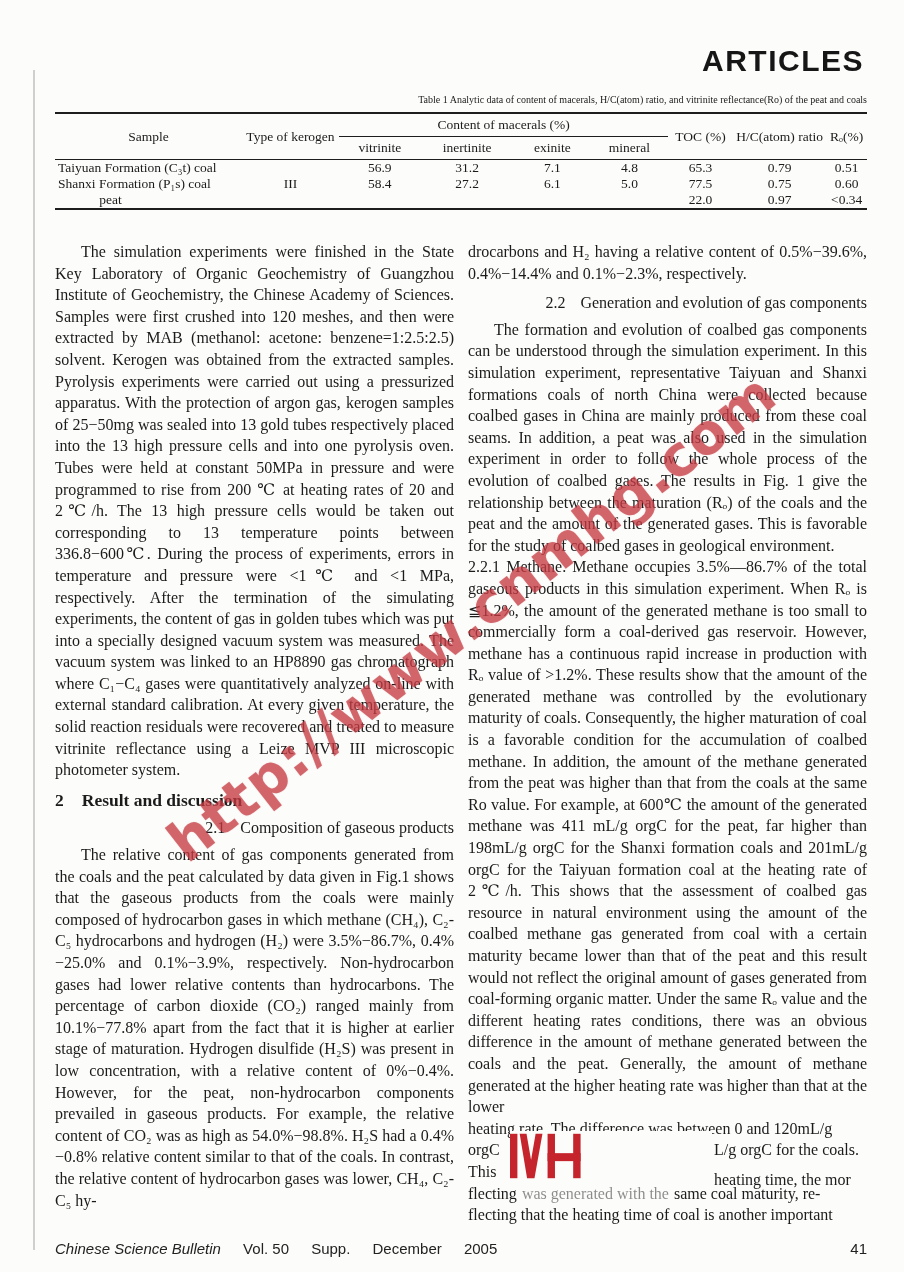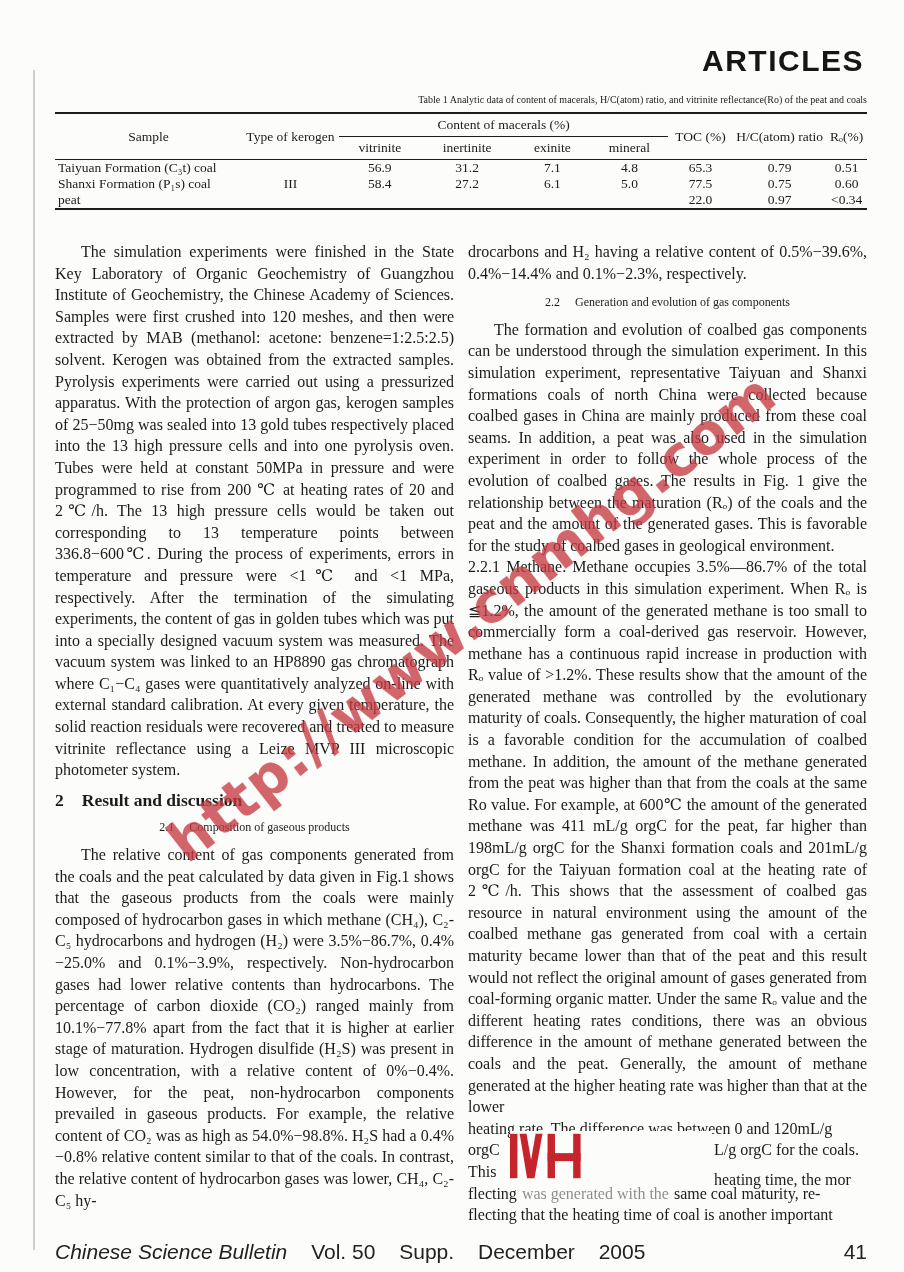--- a/index.html
+++ b/index.html
@@ -13,30 +13,30 @@
   
   .table-wrap{position:absolute;left:55px;top:94px;width:812px;}
   .table-title{text-align:right;font-size:10px;margin:0 0 7px 0;}
   table.data{width:100%;border-collapse:collapse;font-size:13.5px;
         border-top:2px solid #1d1d1d;border-bottom:2px solid #1d1d1d;}
   table.data th{font-weight:normal;text-align:center;padding:3px 2px;vertical-align:middle;}
   table.data td{text-align:center;padding:0 2px;}
   th.macerals-span{border-bottom:1px solid #1d1d1d;}
   thead{border-bottom:1.2px solid #1d1d1d;}
   tbody td:first-child{text-align:left;padding-left:3px;}
-  tbody tr:last-child td:first-child{text-align:left;padding-right:120px;margin-top:19px;}
+  tbody tr:last-child td:first-child{text-align:right;padding-right:120px;margin-top:19px;}
 
   
   .cols{position:absolute;left:55px;top:241px;width:812px;display:flex;gap:14px;}
   .col{width:399px;text-align:justify;font-size:16px;line-height:21.6px;}
   .col p{margin:0;text-indent:26px;}
   .col p.noindent{text-indent:0;}
   .sec1{font-weight:bold;font-size:17.5px;margin:9px 0 6px 0;text-align:left;}
   .sec1 .num{margin-right:18px;}
-  .sec2{font-size:12px;margin:5px 0 5px 0;text-align:center;}
+  .sec2{font-size:16px;margin:5px 0 5px 0;text-align:right;}
   .sec2 .num{margin-right:15px;}
   .spaced{margin-top:9px;}
 
   
   .tail{position:relative;margin-top:0;}
   .tline{position:relative;height:21.6px;white-space:nowrap;overflow:visible;}
   .frag-right2{position:absolute;left:246px;top:0;}
   .frag-right3{position:absolute;left:246px;top:8px;}
   .faint{opacity:.5;}
   .w-sp{margin-right:5px;}
@@ -50,21 +50,21 @@
         letter-spacing:6px;margin-top:2px;white-space:nowrap;}
 
   
   .watermark{position:absolute;left:100px;top:598px;width:710px;text-align:center;
         transform:rotate(-38deg);font-family:"DejaVu Sans",sans-serif;font-weight:bold;
         font-size:56px;letter-spacing:1px;color:rgba(198,58,66,0.66);z-index:5;pointer-events:none;
         text-shadow:0 0 1px rgba(198,58,66,0.35);}
 
   
   .footer{position:absolute;left:55px;top:1240px;width:812px;display:flex;justify-content:space-between;
-        font-family:"Liberation Sans","DejaVu Sans",sans-serif;font-size:21px;color:#222;}
+        font-family:"Liberation Sans","DejaVu Sans",sans-serif;font-size:15px;color:#222;}
   .footer .journal{font-style:italic;}
   .footer .fpart{margin-left:18px;}
 </style>
 </head>
 <body>
 
 <div class="page">
 
   <div class="scan-line"></div>
 

